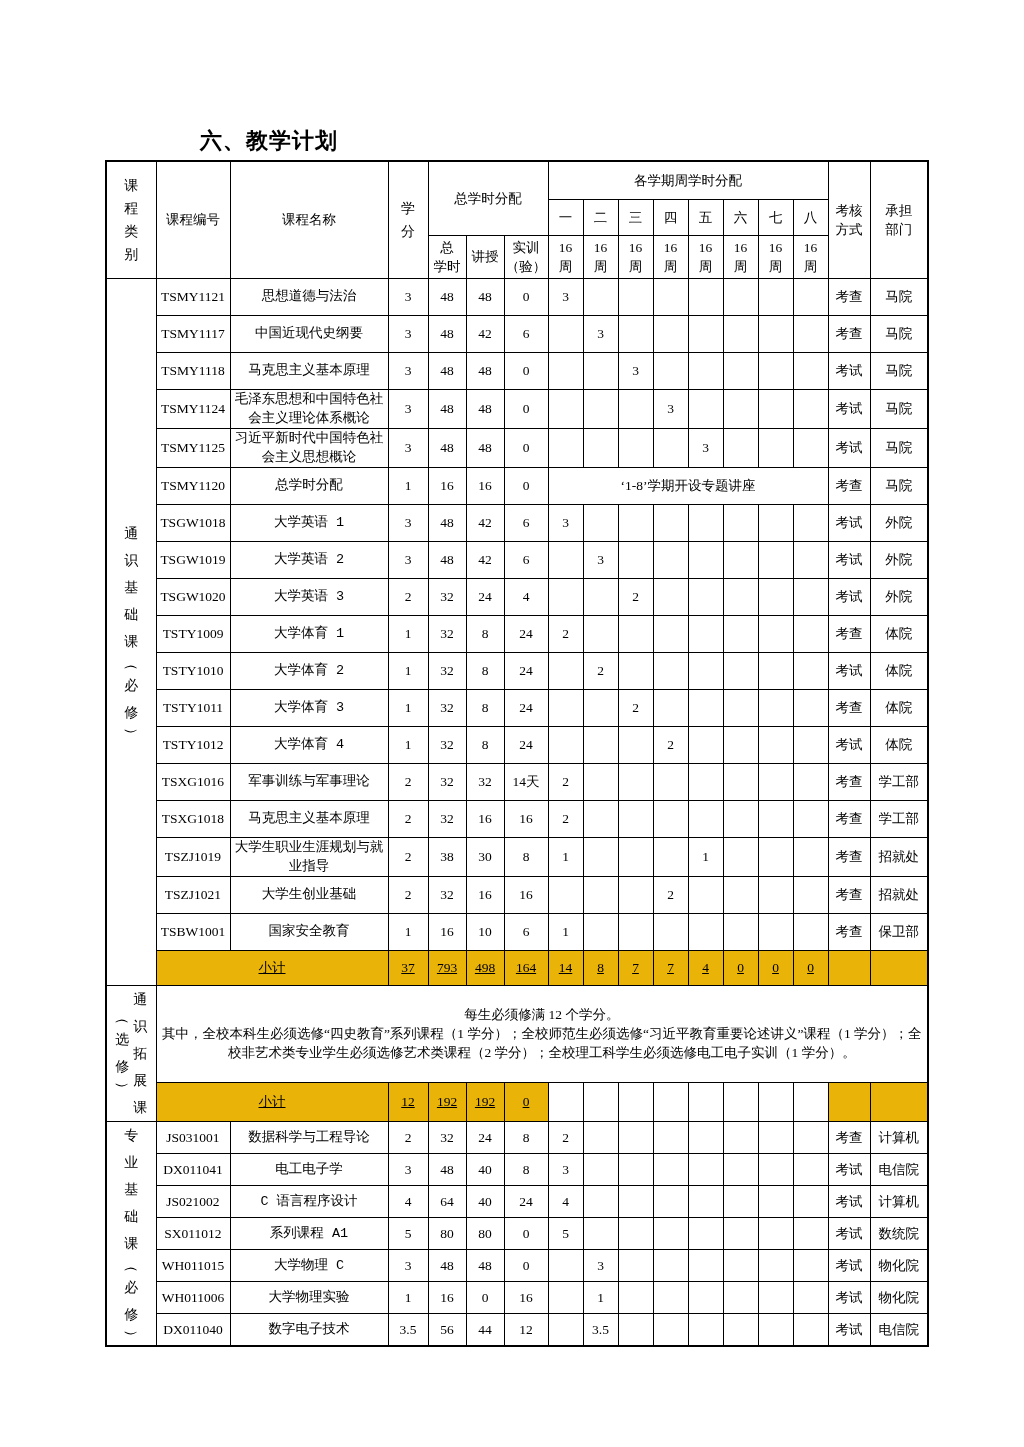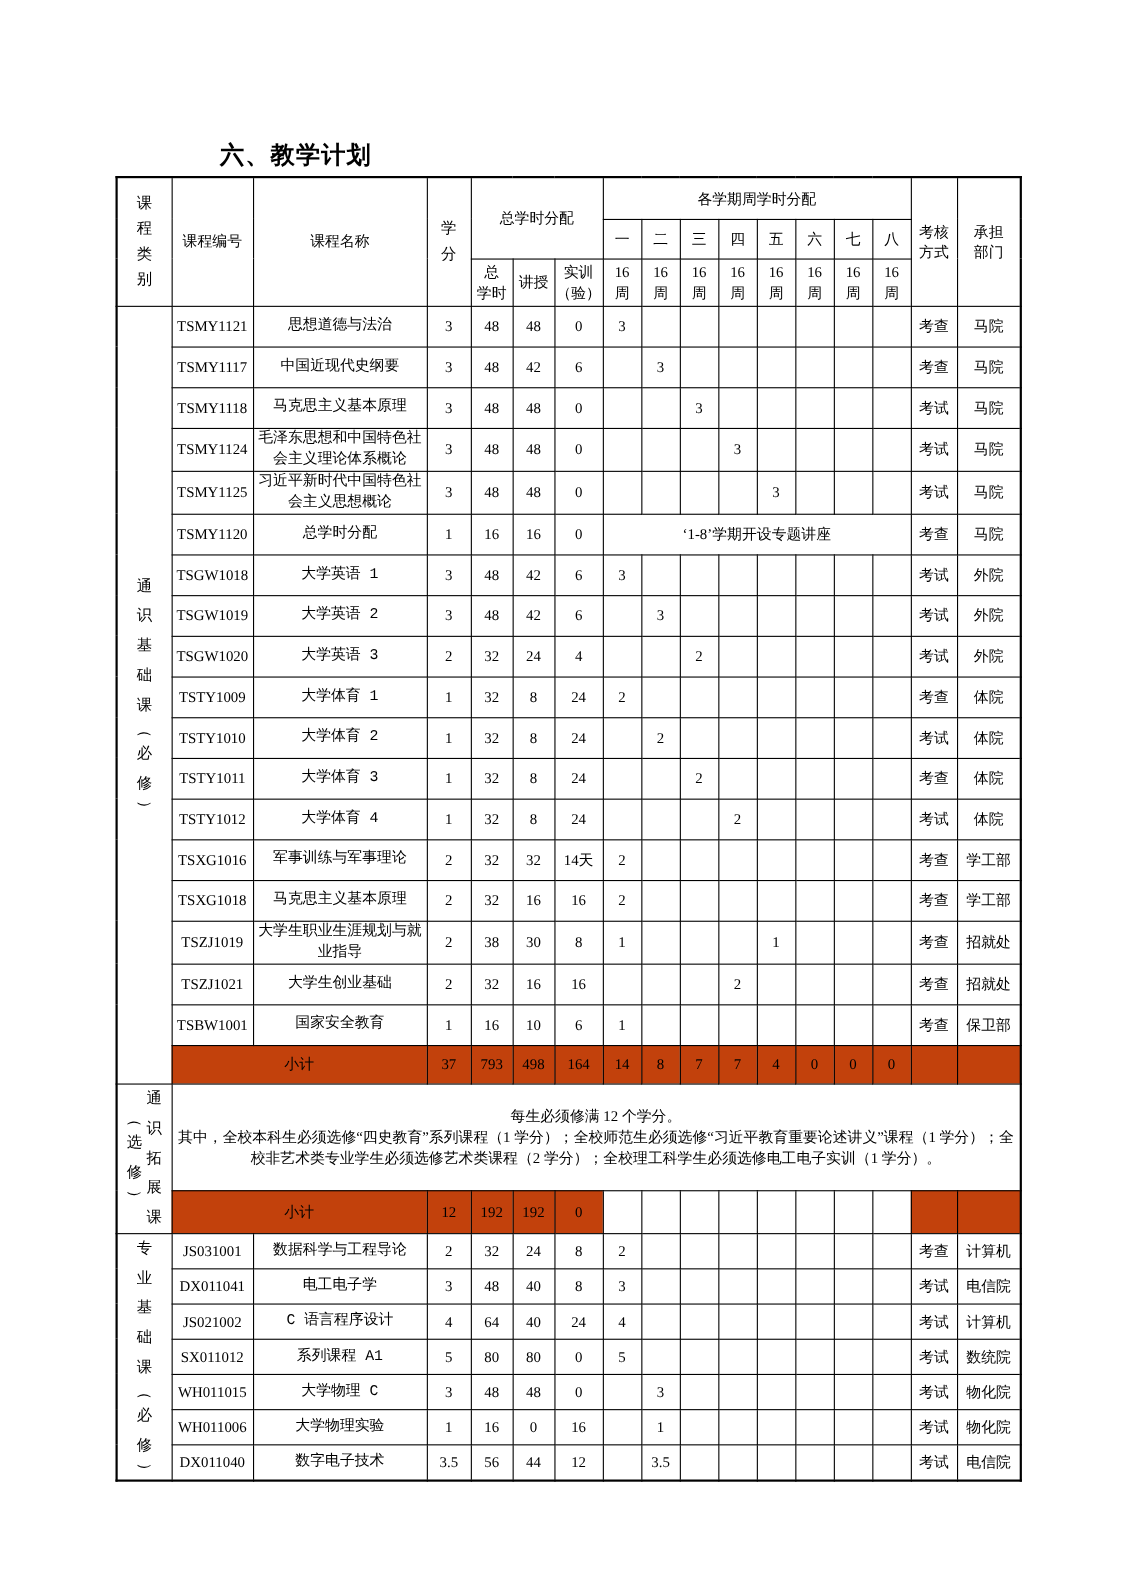--- a/index.html
+++ b/index.html
@@ -16,21 +16,21 @@
   thead tr.hc{height:43px;}
   tr.h1{height:37px;}
   tr.h3{height:32px;}
   tr.hn{height:88px;}
   tr.hs{height:35px;}
   .pre{white-space:pre-line;}
   .name-cell{text-align:left;padding:2px 5px;line-height:20px;font-size:14px;font-family:Liberation Mono, monospace;}
   .code-cell{font-size:13px;}
   .note-cell{text-align:left;padding:5px 9px;white-space:pre-line;line-height:23px;font-size:14px;}
   .sem-span{font-size:13.5px;}
-  .gray{background:#c2410c;}
+  .gray{background:#eab308;text-decoration:underline;}
   .vwrap{display:flex;flex-direction:row-reverse;justify-content:center;align-items:center;gap:4px;}
   .vcol{display:flex;flex-direction:column;align-items:center;}
   .vcol span{display:block;line-height:27px;font-size:14px;}
   thead .vcol span{line-height:23px;}
   .vcol span.rot{transform:rotate(90deg);line-height:17px;height:17px;}
 </style>
 </head>
 <body>
 
 <div class="page-title">六、教学计划</div>

